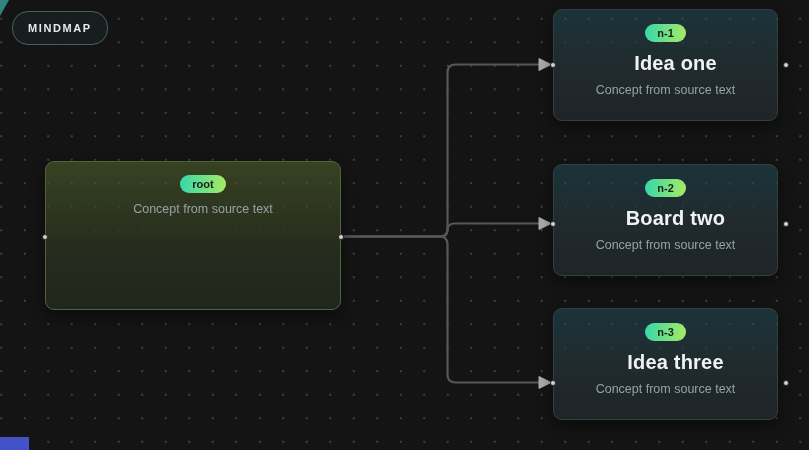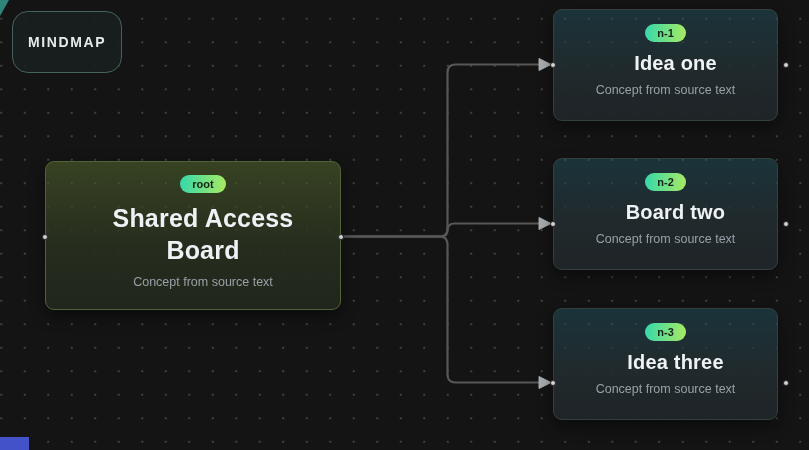--- a/index.html
+++ b/index.html
@@ -26,21 +26,21 @@
     border:1px solid #51623b;
     background:linear-gradient(180deg, rgba(90,112,48,0.50) 0%, rgba(40,47,31,0.90) 58%, rgba(33,39,28,0.94) 100%);
     padding-left:20px;
   }
   .node-child{
     left:553px;width:225px;height:112px;
     border:1px solid #33403f;
     background:linear-gradient(180deg, rgba(35,95,110,0.42) 0%, rgba(34,43,46,0.92) 58%, rgba(31,37,40,0.95) 100%);
   }
   .node-child.n1{top:9px;}
-  .node-child.n2{top:158px;}
+  .node-child.n2{top:164px;}
   .node-child.n3{top:308px;}
 
   .badge{
     margin-top:14px;
     padding:3px 12px;border-radius:999px;
     font-size:11px;font-weight:700;color:#142117;
     background:linear-gradient(95deg,#35d7ab 0%,#a9ea62 100%);
   }
   .node-root .badge{margin-top:13px;}
   .title{color:#eef2f4;font-weight:700;letter-spacing:0.2px;}
@@ -50,24 +50,24 @@
   .node-root .subtitle{margin-top:9px;}
   .node-child .subtitle{margin-top:8px;}
 
   .handle{
     position:absolute;width:6px;height:6px;border-radius:50%;
     background:#d3d3d3;border:1px solid #2a2a2a;box-sizing:border-box;
   }
 
   .panel-chip{
     position:absolute;left:12px;top:11px;
-    padding:22px 15px;border-radius:16px;
+    padding:10px 15px;border-radius:16px;
     border:1px solid #44625e;
     background:rgba(25,31,32,0.88);
-    color:#e5eaec;font-size:14px;font-weight:600;letter-spacing:1.6px;
+    color:#e5eaec;font-size:11px;font-weight:600;letter-spacing:1.6px;
   }
   .corner-tri{
     position:absolute;left:0;top:0;width:9px;height:16px;
     background:#2f857a;
     clip-path:polygon(0 0, 100% 0, 0 100%);
   }
   .corner-accent{
     position:absolute;left:0;top:437px;width:29px;height:13px;
     background:#4452c9;
   }
@@ -81,21 +81,20 @@
     <path class="edge-path" d="M344,236.5 H439.5 Q447.5,236.5 447.5,228.5 V72.5 Q447.5,64.5 455.5,64.5 H539"></path>
     <path class="edge-path" d="M344,236.5 H441 Q447.5,236.5 447.5,230.2 Q447.5,223.5 454.5,223.5 H539"></path>
     <path class="edge-path" d="M344,236.5 H439.5 Q447.5,236.5 447.5,244.5 V374.5 Q447.5,382.5 455.5,382.5 H539"></path>
     <polygon class="edge-arrow" points="539,58.5 551,64.5 539,70.5"></polygon>
     <polygon class="edge-arrow" points="539,217.5 551,223.5 539,229.5"></polygon>
     <polygon class="edge-arrow" points="539,376.5 551,382.5 539,388.5"></polygon>
   </svg>
 
   <div class="node node-root">
     <div class="badge">root</div>
-    <div class="title">Shared Access Board</div>
     <div class="subtitle">Concept from source text</div>
   </div>
 
   <div class="node node-child n1">
     <div class="badge">n-1</div>
     <div class="title">Idea one</div>
     <div class="subtitle">Concept from source text</div>
   </div>
 
   <div class="node node-child n2">

